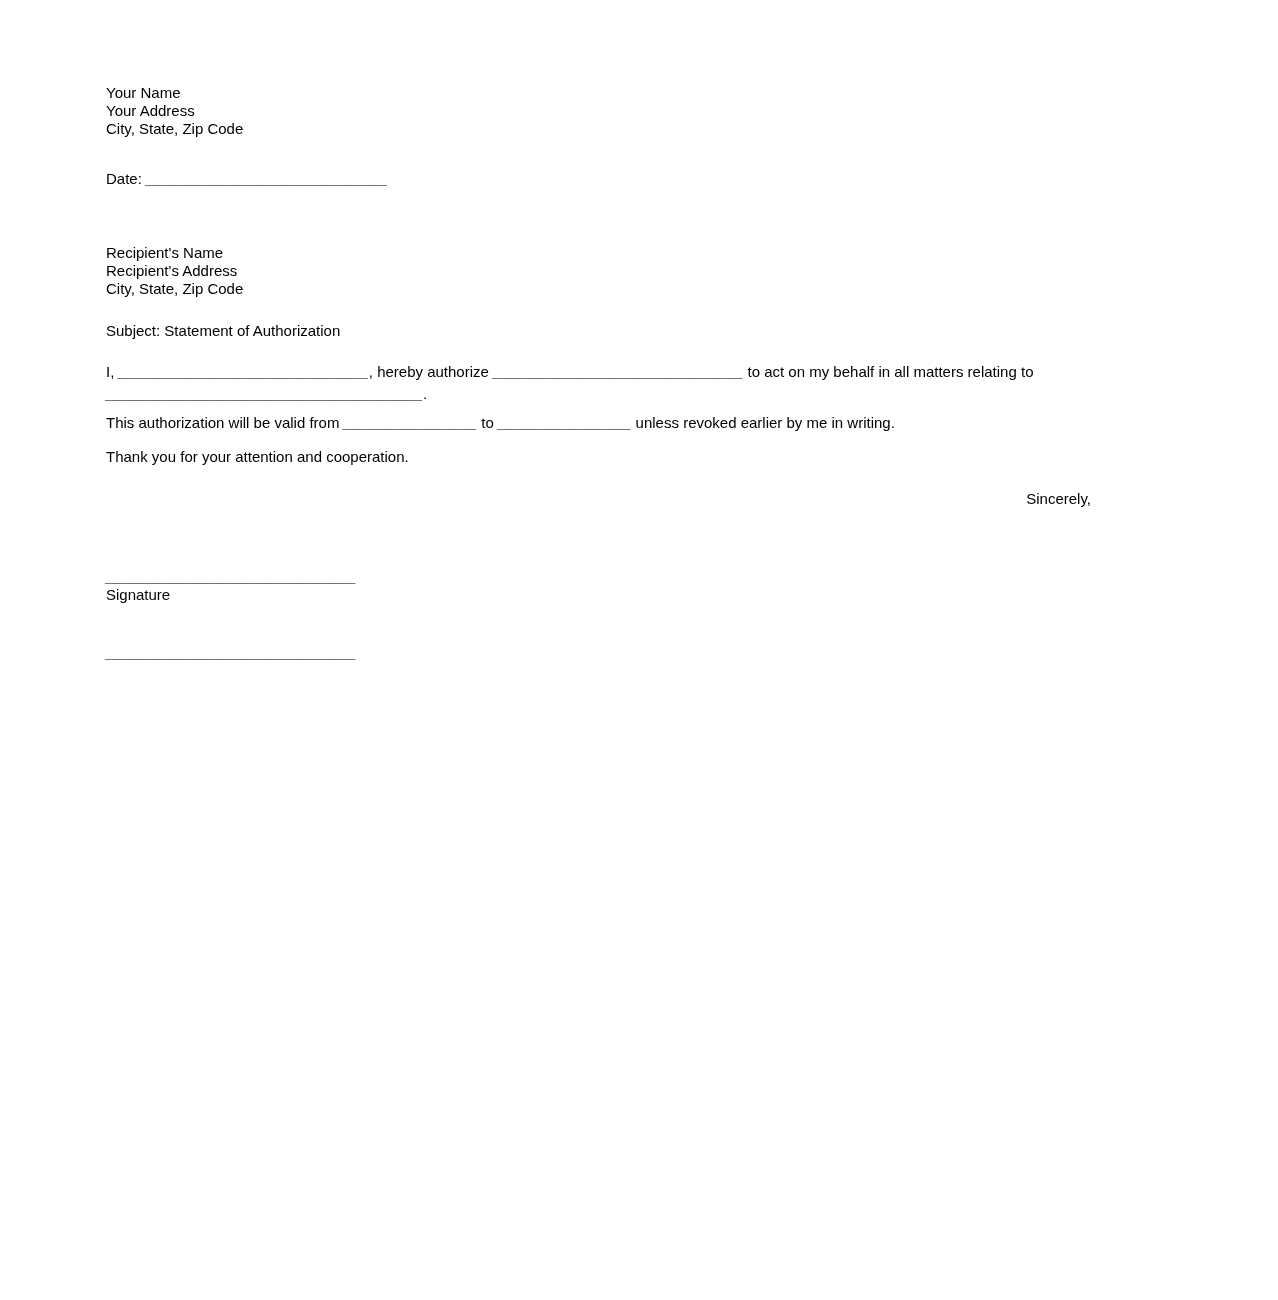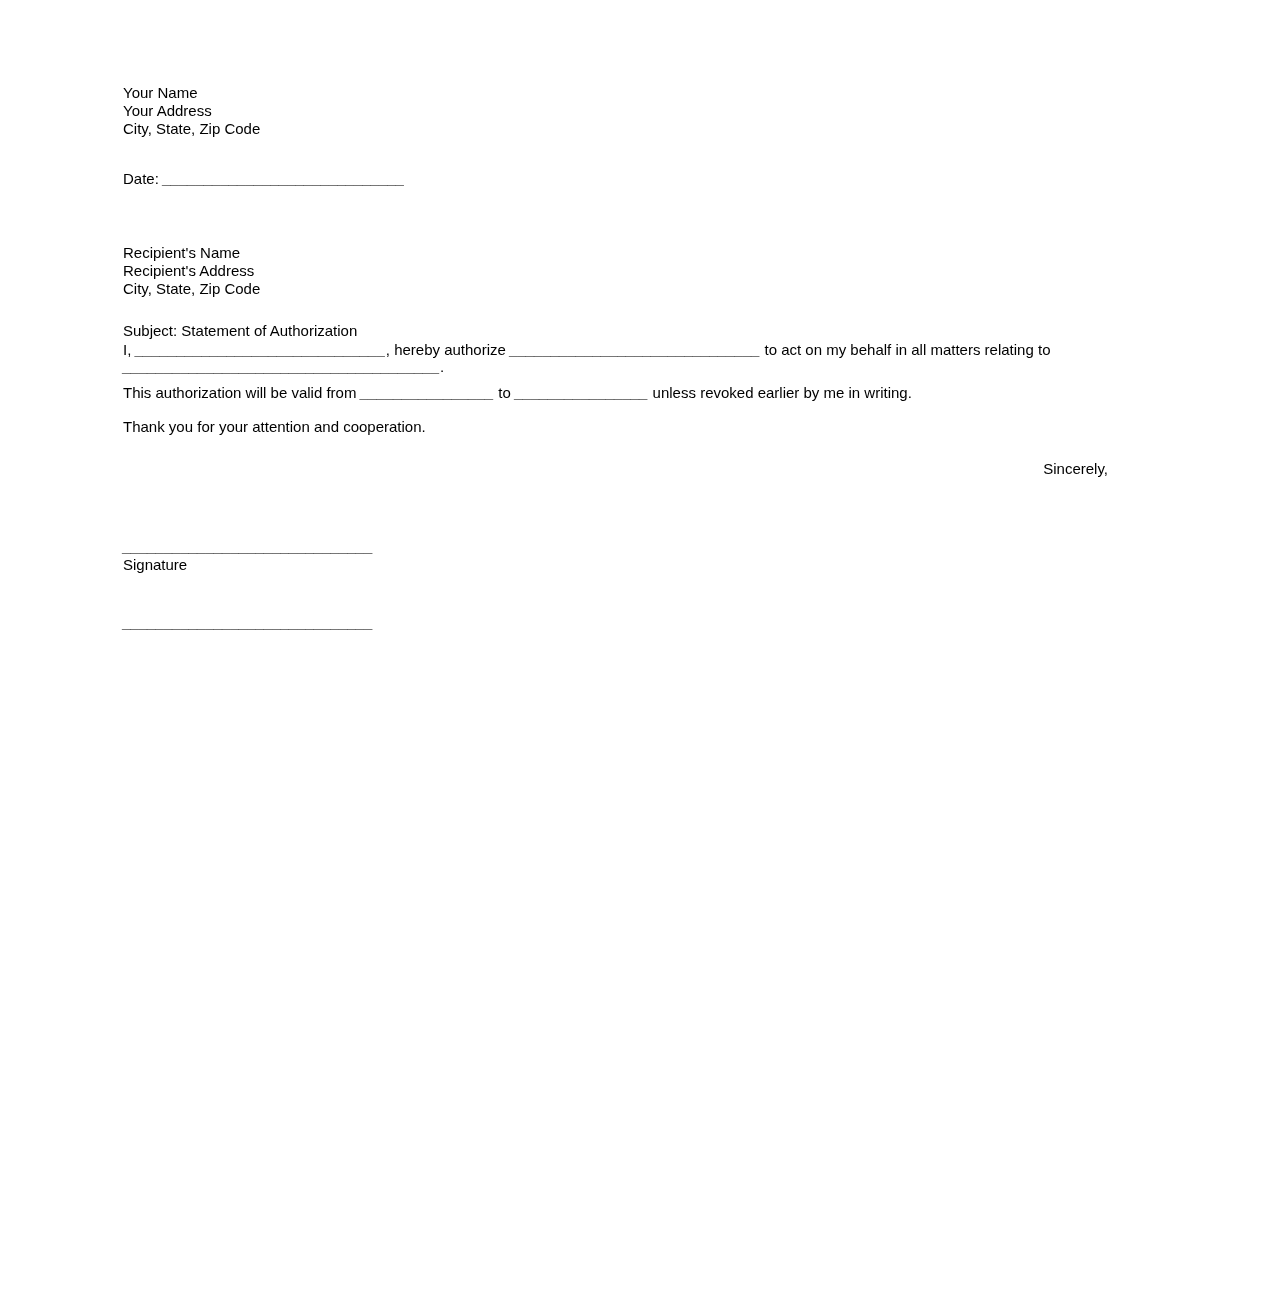--- a/index.html
+++ b/index.html
@@ -13,30 +13,30 @@
     height: 1300px;
     background: #ffffff;
     color: #000000;
     font-family: "Liberation Sans", sans-serif;
     font-size: 15px;
     line-height: 18px;
     overflow: hidden;
   }
   .content {
     position: absolute;
-    left: 123px;
+    left: 106px;
     top: 84px;
     width: 985px;
   }
   .block { margin: 0; }
   .line { display: block; white-space: nowrap; }
   .date-line { margin-top: 32px; white-space: nowrap; }
   .recipient-block { margin-top: 56px; }
   .subject-line { margin-top: 24px; }
-  .auth-paragraph { margin-top: 1px; line-height: 17px; }
+  .auth-paragraph { margin-top: 21px; line-height: 22px; }
   .validity-sentence { margin-top: 9px; }
   .thanks-line { margin-top: 16px; }
   .closing-line { margin-top: 24px; text-align: right; }
   .signature-block { margin-top: 60px; }
   .printed-name-block { margin-top: 40px; }
   .blank { white-space: nowrap; letter-spacing: 0; font-style: italic; }
 </style>
 </head>
 <body>
 

